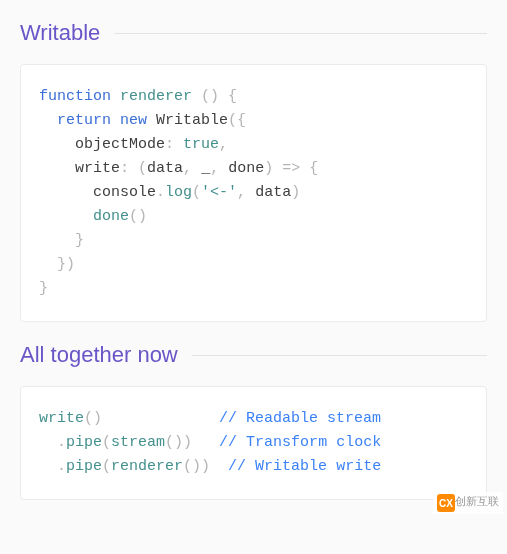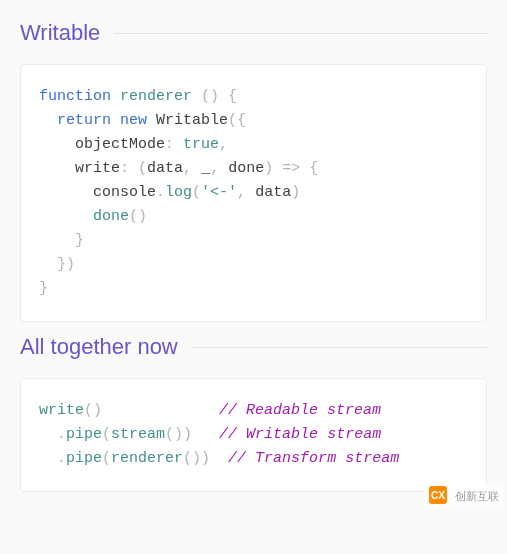--- a/index.html
+++ b/index.html
@@ -8,21 +8,21 @@
     padding: 20px;
     background: #fafafa;
     font-family: -apple-system, BlinkMacSystemFont, "Segoe UI", Helvetica, Arial, sans-serif;
     width: 507px;
     position: relative;
   }
   .section-header {
     display: flex;
     align-items: center;
     margin-bottom: 18px;
-    margin-top: 12px;
+    margin-top: 20px;
   }
   .section-header.first { margin-top: 0; }
   .section-title {
     font-size: 22px;
     font-weight: 400;
     color: #6a55c8;
     padding-right: 14px;
   }
   .section-rule {
     flex: 1;
@@ -41,30 +41,30 @@
     white-space: pre;
     overflow-x: auto;
   }
   .tok-keyword { color: #3b6fd6; }
   .tok-class   { color: #3f3f3f; }
   .tok-prop    { color: #3f3f3f; }
   .tok-bool    { color: #44908e; }
   .tok-param   { color: #3f3f3f; }
   .tok-string  { color: #44908e; }
   .tok-call    { color: #44908e; }
-  .tok-comment { color: #a21caf; font-style: italic; }
+  .tok-comment { color: #3b82f6; }
   .tok-punc    { color: #b4b4b4; }
   .tok-fnname  { color: #44908e; }
   .watermark {
     position: absolute;
     right: 4px;
     bottom: 6px;
     display: flex;
-    align-items: flex-end;
-    gap: 8px;
+    align-items: flex-start;
+    gap: 0;
     font-size: 11px;
     color: #999;
     background: rgba(255,255,255,0.8);
     padding: 2px 4px;
   }
   .watermark-logo {
     width: 18px;
     height: 18px;
     background: #ff8a00;
     border-radius: 3px;
@@ -93,19 +93,19 @@
     <span class="tok-punc">}</span>
   <span class="tok-punc">})</span>
 <span class="tok-punc">}</span></div>
 
 <div class="section-header">
   <div class="section-title">All together now</div>
   <div class="section-rule"></div>
 </div>
 
 <div class="code-block"><span class="tok-call">write</span><span class="tok-punc">()</span>             <span class="tok-comment">// Readable stream</span>
-  <span class="tok-punc">.</span><span class="tok-call">pipe</span><span class="tok-punc">(</span><span class="tok-call">stream</span><span class="tok-punc">())</span>   <span class="tok-comment">// Writable stream</span>
-  <span class="tok-punc">.</span><span class="tok-call">pipe</span><span class="tok-punc">(</span><span class="tok-call">renderer</span><span class="tok-punc">())</span>  <span class="tok-comment">// Transform stream</span></div>
+  <span class="tok-punc">.</span><span class="tok-call">pipe</span><span class="tok-punc">(</span><span class="tok-call">stream</span><span class="tok-punc">())</span>   <span class="tok-comment">// Transform clock</span>
+  <span class="tok-punc">.</span><span class="tok-call">pipe</span><span class="tok-punc">(</span><span class="tok-call">renderer</span><span class="tok-punc">())</span>  <span class="tok-comment">// Writable write</span></div>
 
 <div class="watermark">
   <div class="watermark-logo">CX</div>
   <span>创新互联</span>
 </div>
 
 </body></html>

